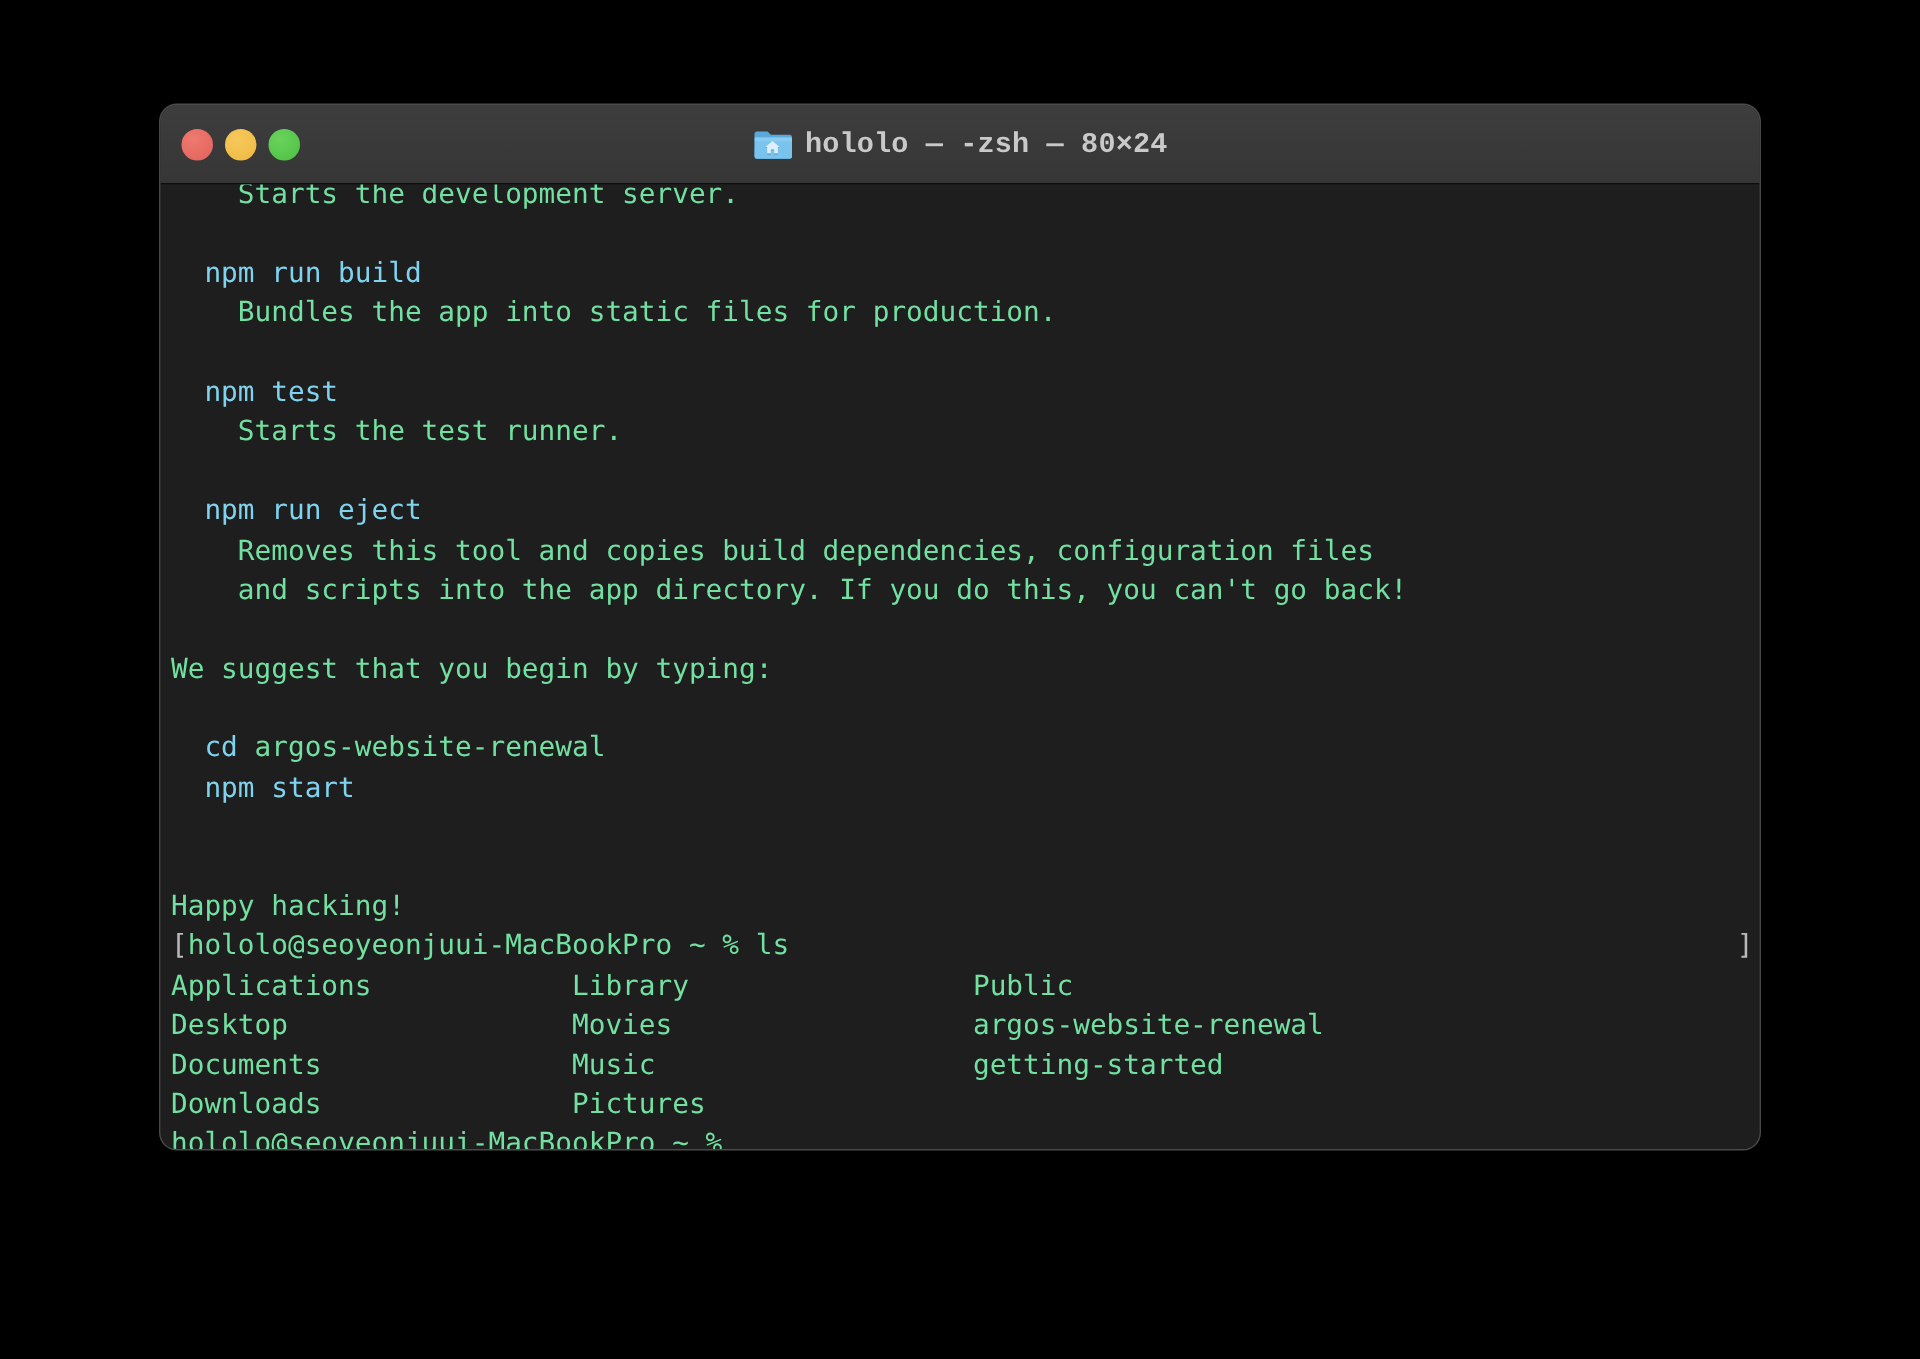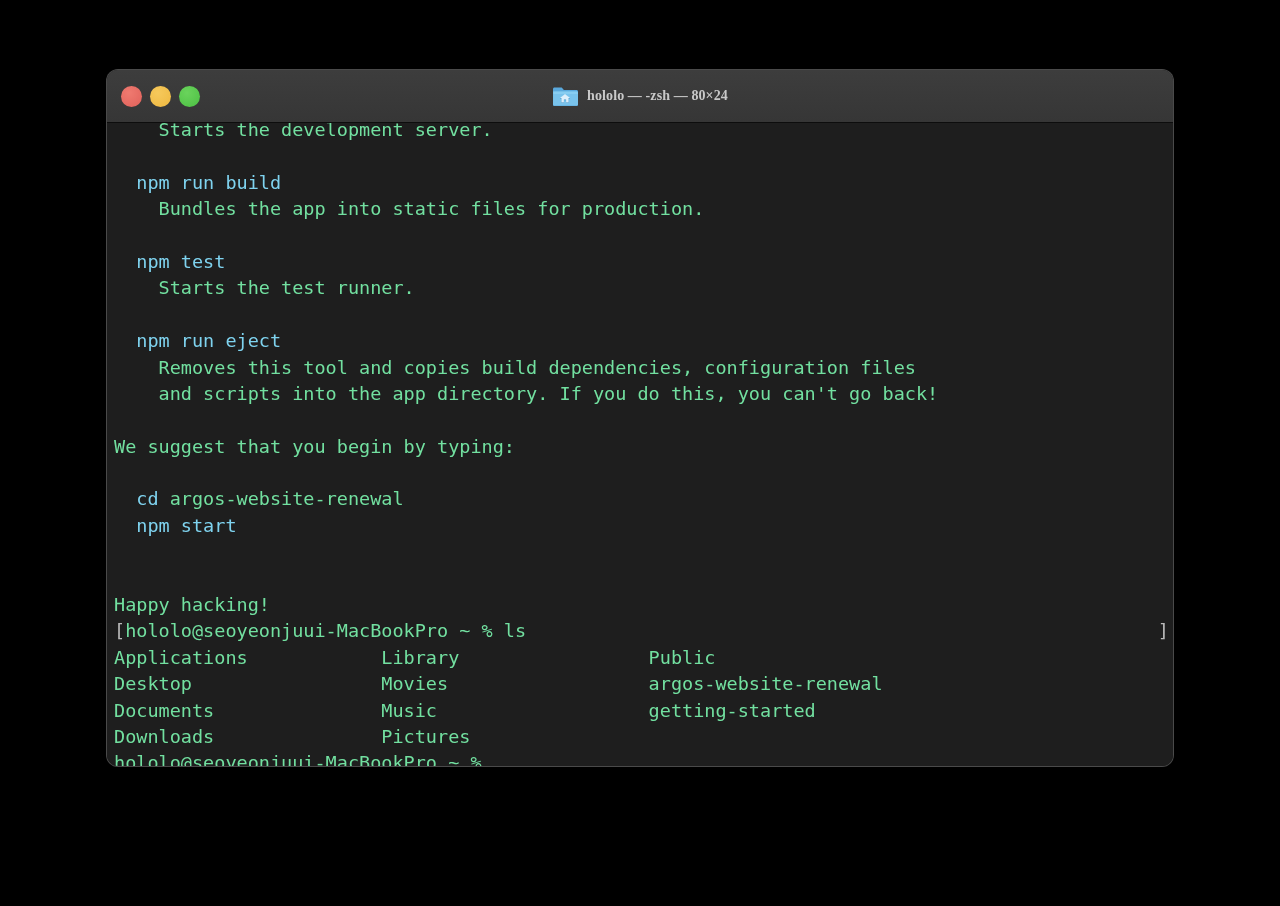--- a/index.html
+++ b/index.html
@@ -73,22 +73,22 @@
     top: 0;
     height: 52px;
     display: flex;
     align-items: center;
     justify-content: center;
     gap: 9px;
     pointer-events: none;
   }
   #folder-icon { width: 26px; height: 22px; display: block; }
   #window-title {
-    font-family: Liberation Serif, serif;
-    font-size: 14px;
+    font-family: Liberation Mono, monospace;
+    font-size: 19px;
     font-weight: bold;
     color: #c9c9c9;
     letter-spacing: 0.1px;
     white-space: pre;
   }
 
   
   #terminal-body {
     position: relative;
     flex: 1 1 auto;

